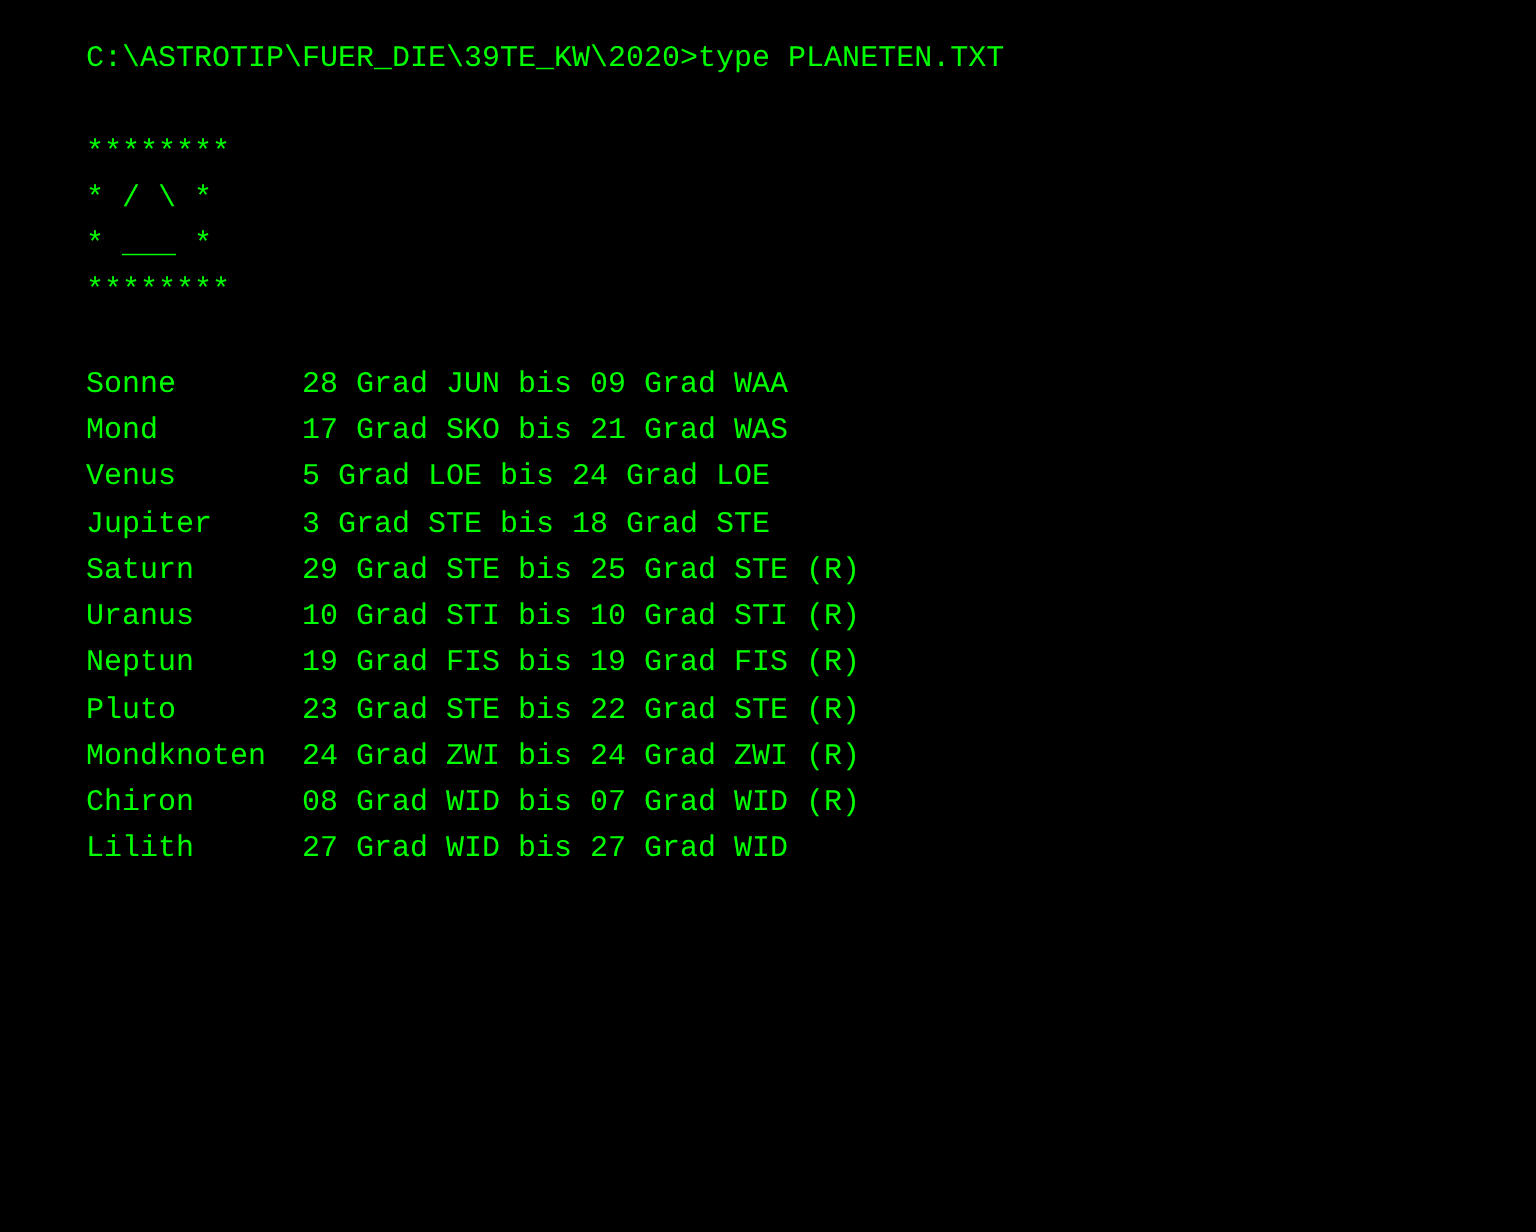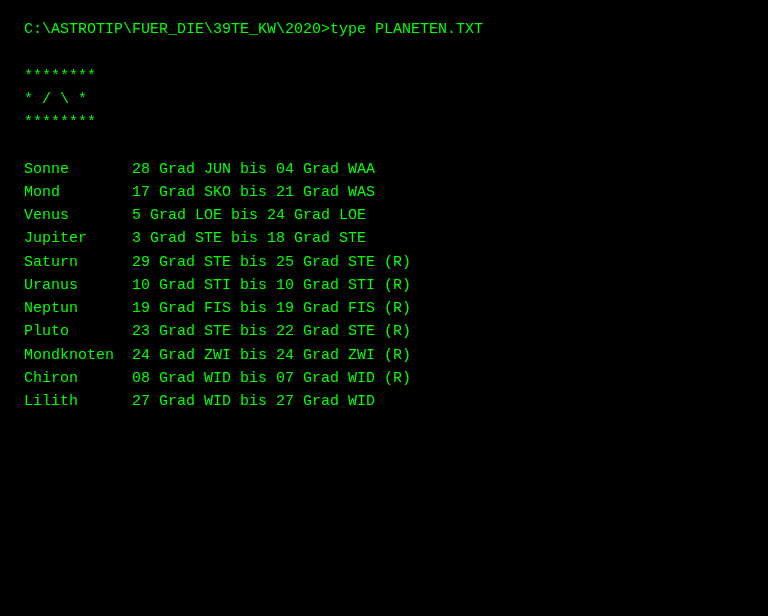--- a/index.html
+++ b/index.html
@@ -16,20 +16,21 @@
       font-family: 'Courier New', Courier, monospace;
       font-size: 15px;
       color: #00ff00;
       padding: 18px 24px;
       line-height: 1.55;
     }
 
     .terminal-line {
       white-space: pre;
       display: block;
+      margin-left: 19px;
     }
 
     .terminal-content {
       margin-top: 0;
     }
 
     .blink {
       animation: blink 1s step-end infinite;
     }
 
@@ -44,28 +45,29 @@
 <div class="terminal-content">
 
   <span class="terminal-line">C:\ASTROTIP\FUER_DIE\39TE_KW\2020&gt;type PLANETEN.TXT</span>
 
   <span class="terminal-line"> </span>
 
   <div style="display:flex; align-items:flex-start; gap: 0;">
     <div>
       <span class="terminal-line">********</span>
       <span class="terminal-line">* / \ *</span>
+      <span class="terminal-line">* ___ *</span>
       <span class="terminal-line">********</span>
     </div>
   </div>
 
   <span class="terminal-line"> </span>
 
   <div>
-    <span class="terminal-line">Sonne       28 Grad JUN bis 04 Grad WAA</span>
+    <span class="terminal-line">Sonne       28 Grad JUN bis 09 Grad WAA</span>
     <span class="terminal-line">Mond        17 Grad SKO bis 21 Grad WAS</span>
     <span class="terminal-line">Venus       5 Grad LOE bis 24 Grad LOE</span>
     <span class="terminal-line">Jupiter     3 Grad STE bis 18 Grad STE</span>
     <span class="terminal-line">Saturn      29 Grad STE bis 25 Grad STE (R)</span>
     <span class="terminal-line">Uranus      10 Grad STI bis 10 Grad STI (R)</span>
     <span class="terminal-line">Neptun      19 Grad FIS bis 19 Grad FIS (R)</span>
     <span class="terminal-line">Pluto       23 Grad STE bis 22 Grad STE (R)</span>
     <span class="terminal-line">Mondknoten  24 Grad ZWI bis 24 Grad ZWI (R)</span>
     <span class="terminal-line">Chiron      08 Grad WID bis 07 Grad WID (R)</span>
     <span class="terminal-line">Lilith      27 Grad WID bis 27 Grad WID</span>

